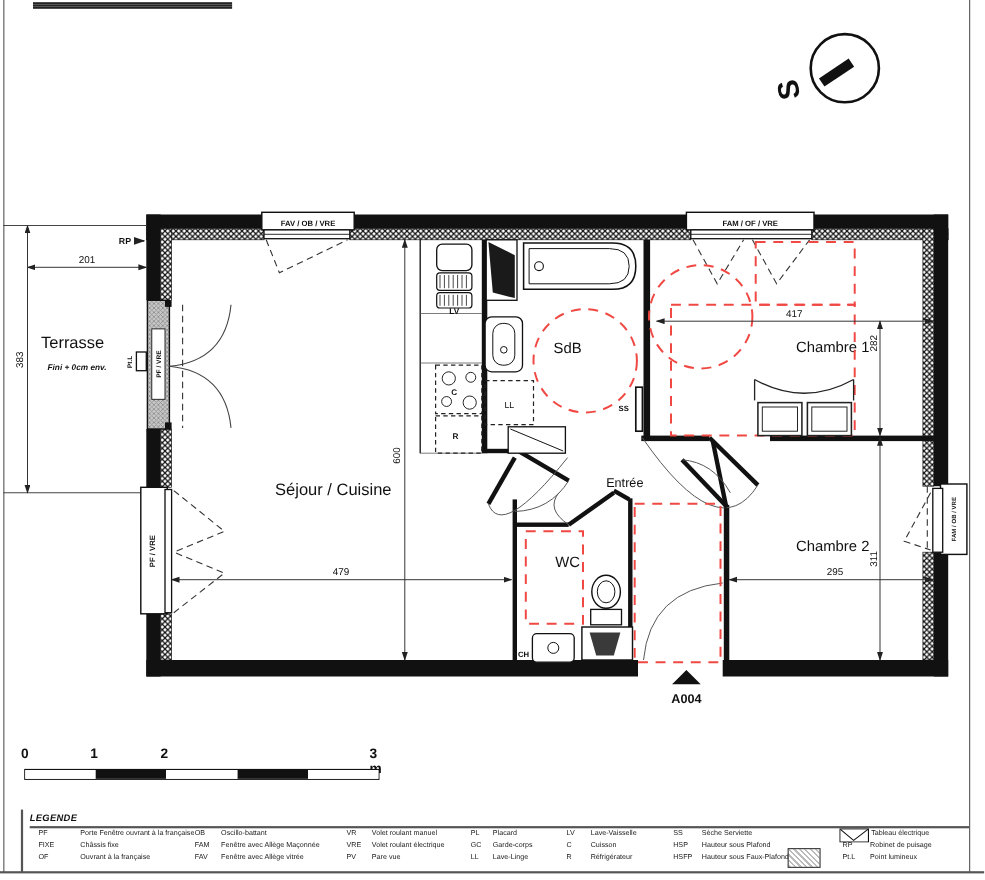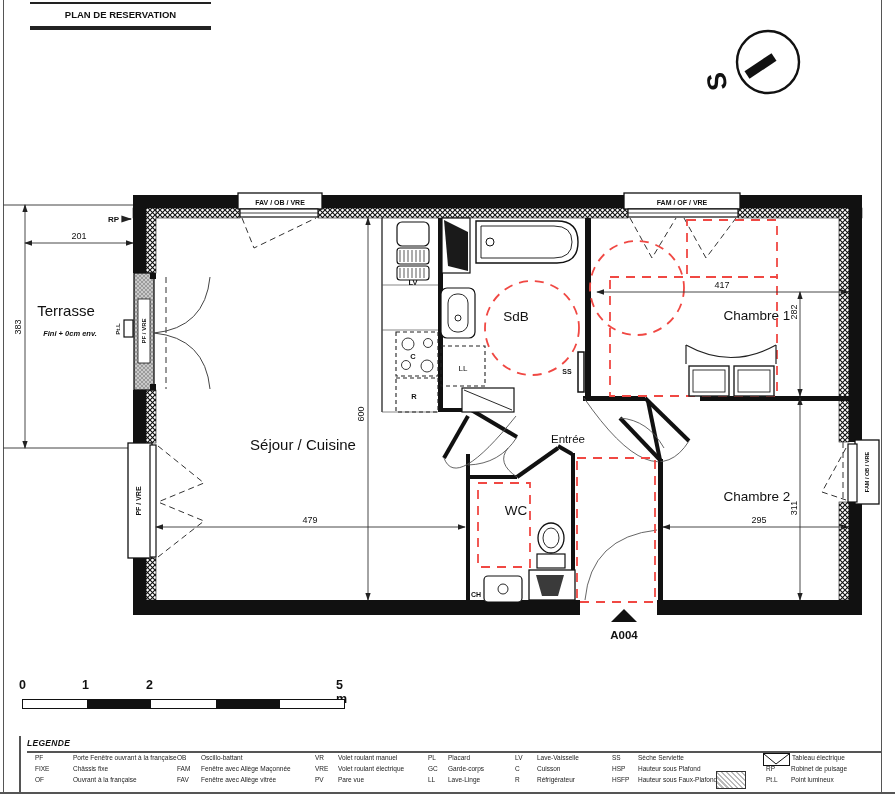--- a/index.html
+++ b/index.html
@@ -41,21 +41,20 @@
 </head>
 <body>
 
 <div class="page">
 
   <div class="pb-left"></div>
   <div class="pb-right"></div>
 
   <div class="titleblock">
     <div class="tb-line"></div>
-    <div class="tb-row1">PLAN DE RESERVATION</div>
     <div class="tb-line"></div>
     <div class="tb-line"></div>
   </div>
 
   <svg width="895" height="800" viewBox="0 0 895 800">
     <defs>
       <pattern id="ins" width="5" height="5" patternUnits="userSpaceOnUse">
         <rect width="5" height="5" fill="#fff"></rect>
         <path d="M0,5 L5,0 M0,0 L5,5" stroke="#111" stroke-width="1.1"></path>
       </pattern>
@@ -301,21 +300,21 @@
       <text transform="translate(364,414) rotate(-90)" font-size="9" text-anchor="middle">600</text>
       <line x1="156" y1="527" x2="465" y2="527" stroke="#333" stroke-width="0.9" marker-start="url(#arr)" marker-end="url(#arr)"></line>
       <text x="310" y="523" font-size="9" text-anchor="middle">479</text>
     </g>
   </svg>
 
   <div class="scalebar">
     <span class="sb-lab" style="left:-3px">0</span>
     <span class="sb-lab" style="left:60px">1</span>
     <span class="sb-lab" style="left:124px">2</span>
-    <span class="sb-lab" style="left:314px">5 m</span>
+    <span class="sb-lab" style="left:314px">3 m</span>
     <div class="sb-bar">
       <div class="sb-seg" style="background:#fff"></div>
       <div class="sb-seg" style="background:#111"></div>
       <div class="sb-seg" style="background:#fff"></div>
       <div class="sb-seg" style="background:#111"></div>
       <div class="sb-seg" style="background:#fff"></div>
     </div>
   </div>
 
   <div>

